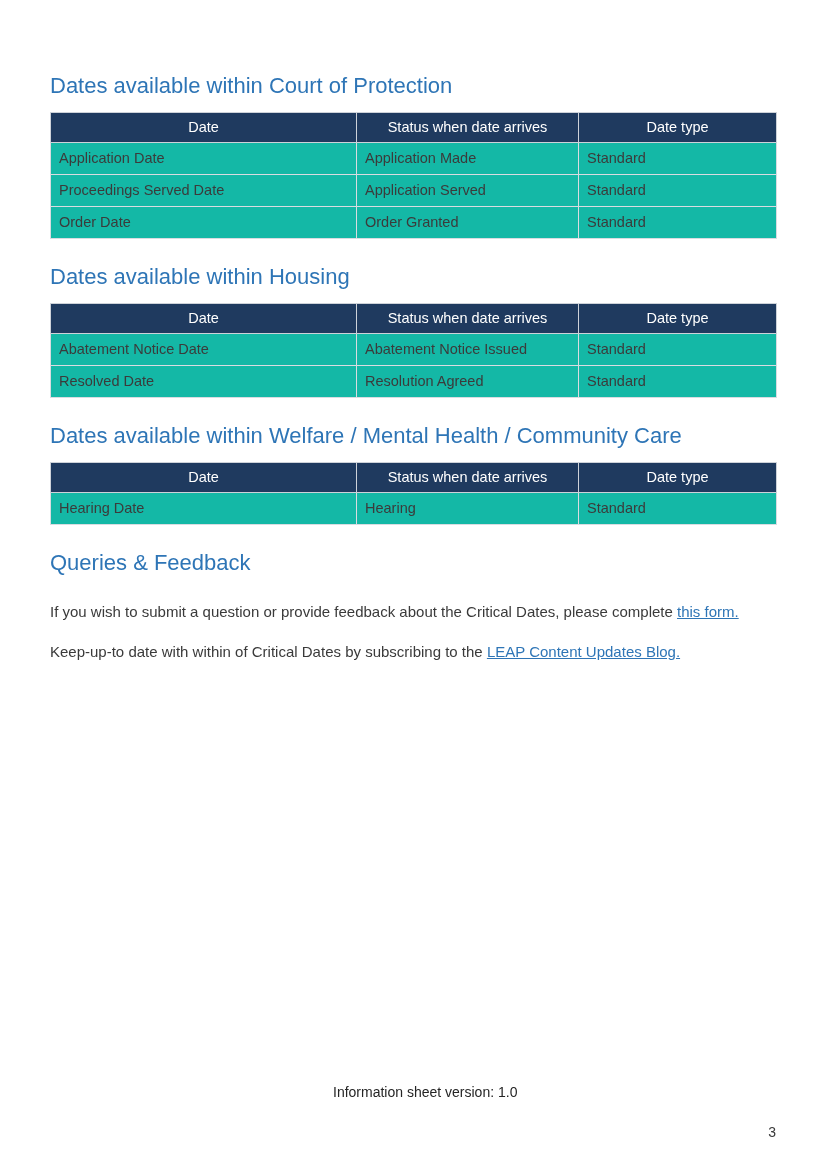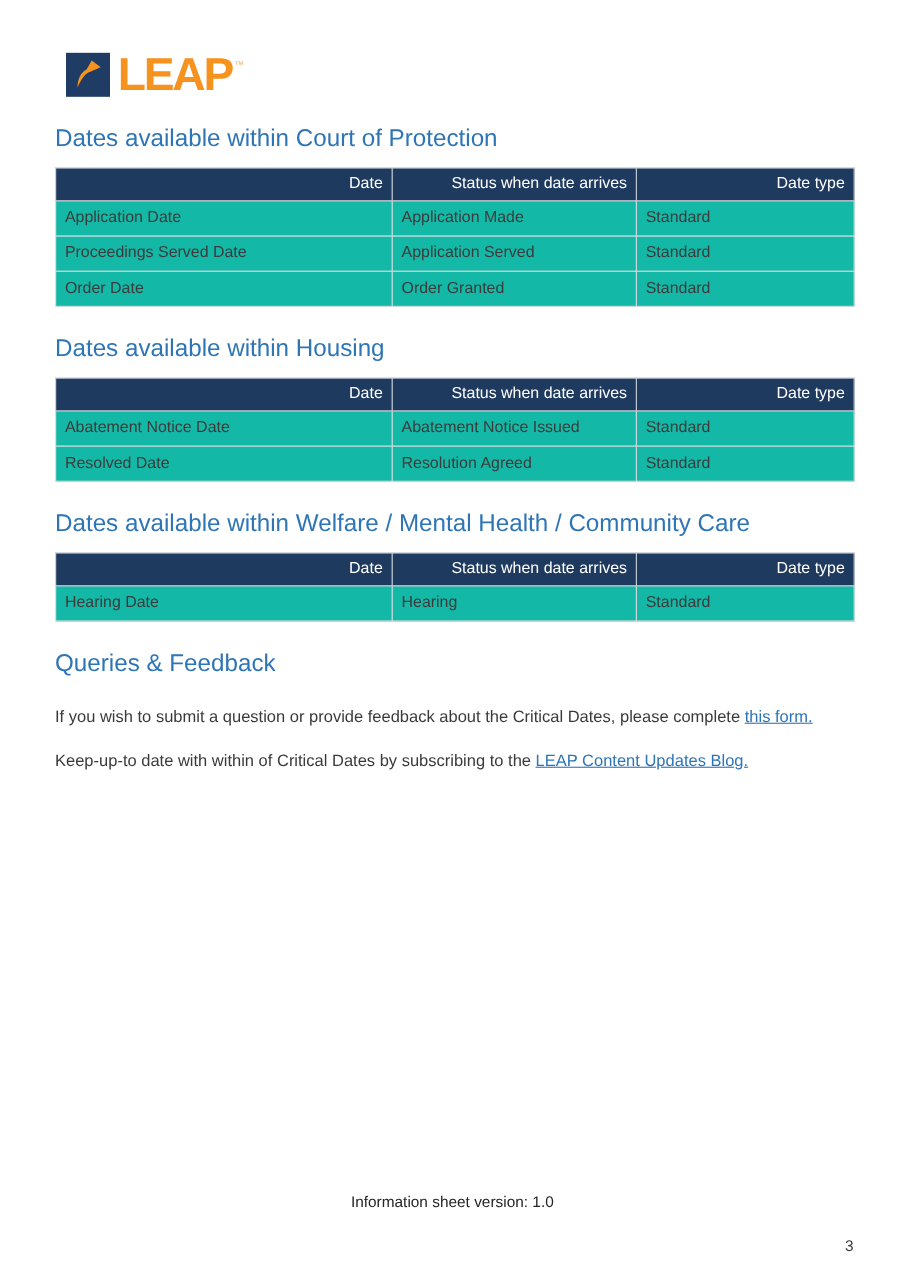--- a/index.html
+++ b/index.html
@@ -37,21 +37,21 @@
     margin:25px 0 13px 0;
   }
 
   
   table.dates-table {
     width:726px; border-collapse:collapse; table-layout:fixed;
   }
   table.dates-table th {
     background:#1f3a5f; color:#ffffff;
     font-weight:400; font-size:14.5px; line-height:17px;
-    text-align:right; padding:6px 8px;
+    text-align:center; padding:6px 8px;
     border:1px solid #cdd2d9;
   }
   table.dates-table td {
     background:#14b8a6; color:#3b3b3b;
     font-size:14.5px; line-height:17px;
     text-align:left; padding:7px 8px;
     border:1px solid #d9dce1;
   }
 
   
@@ -61,43 +61,34 @@
   }
   p.body-text.second { margin-top:22px; }
   a.doc-link { color:#2e75b6; text-decoration:underline; cursor:pointer; }
 
   
   .footer-left {
     position:absolute; left:58px; top:1083px;
     font-size:14px; line-height:18px; color:#252525;
   }
   .footer-version {
-    position:absolute; left:319px; top:1084px;
+    position:absolute; left:333px; top:1084px;
     font-size:14px; color:#252525;
   }
   .page-number {
     position:absolute; right:50px; top:1124px;
     font-size:14px; color:#3a3a3a;
   }
 </style>
 </head>
 <body>
 
 <div class="page">
   <div class="content">
 
-    <div class="logo">
-      <div class="logo-mark">
-        <svg viewBox="0 0 100 100">
-          <path d="M 60 12 L 84 30 L 56 42 C 42 47 32 62 22 84 C 22 62 30 44 46 36 Z" fill="#f6921e"></path>
-        </svg>
-      </div>
-      <span class="logo-text">LEAP</span>
-      <span class="logo-tm">™</span>
-    </div>
 
     <section>
       <h1 class="section-title">Dates available within Court of Protection</h1>
       <table class="dates-table">
         <colgroup>
             <col style="width:306px">
             <col style="width:222px">
             <col style="width:198px">
           </colgroup>
         <thead>

